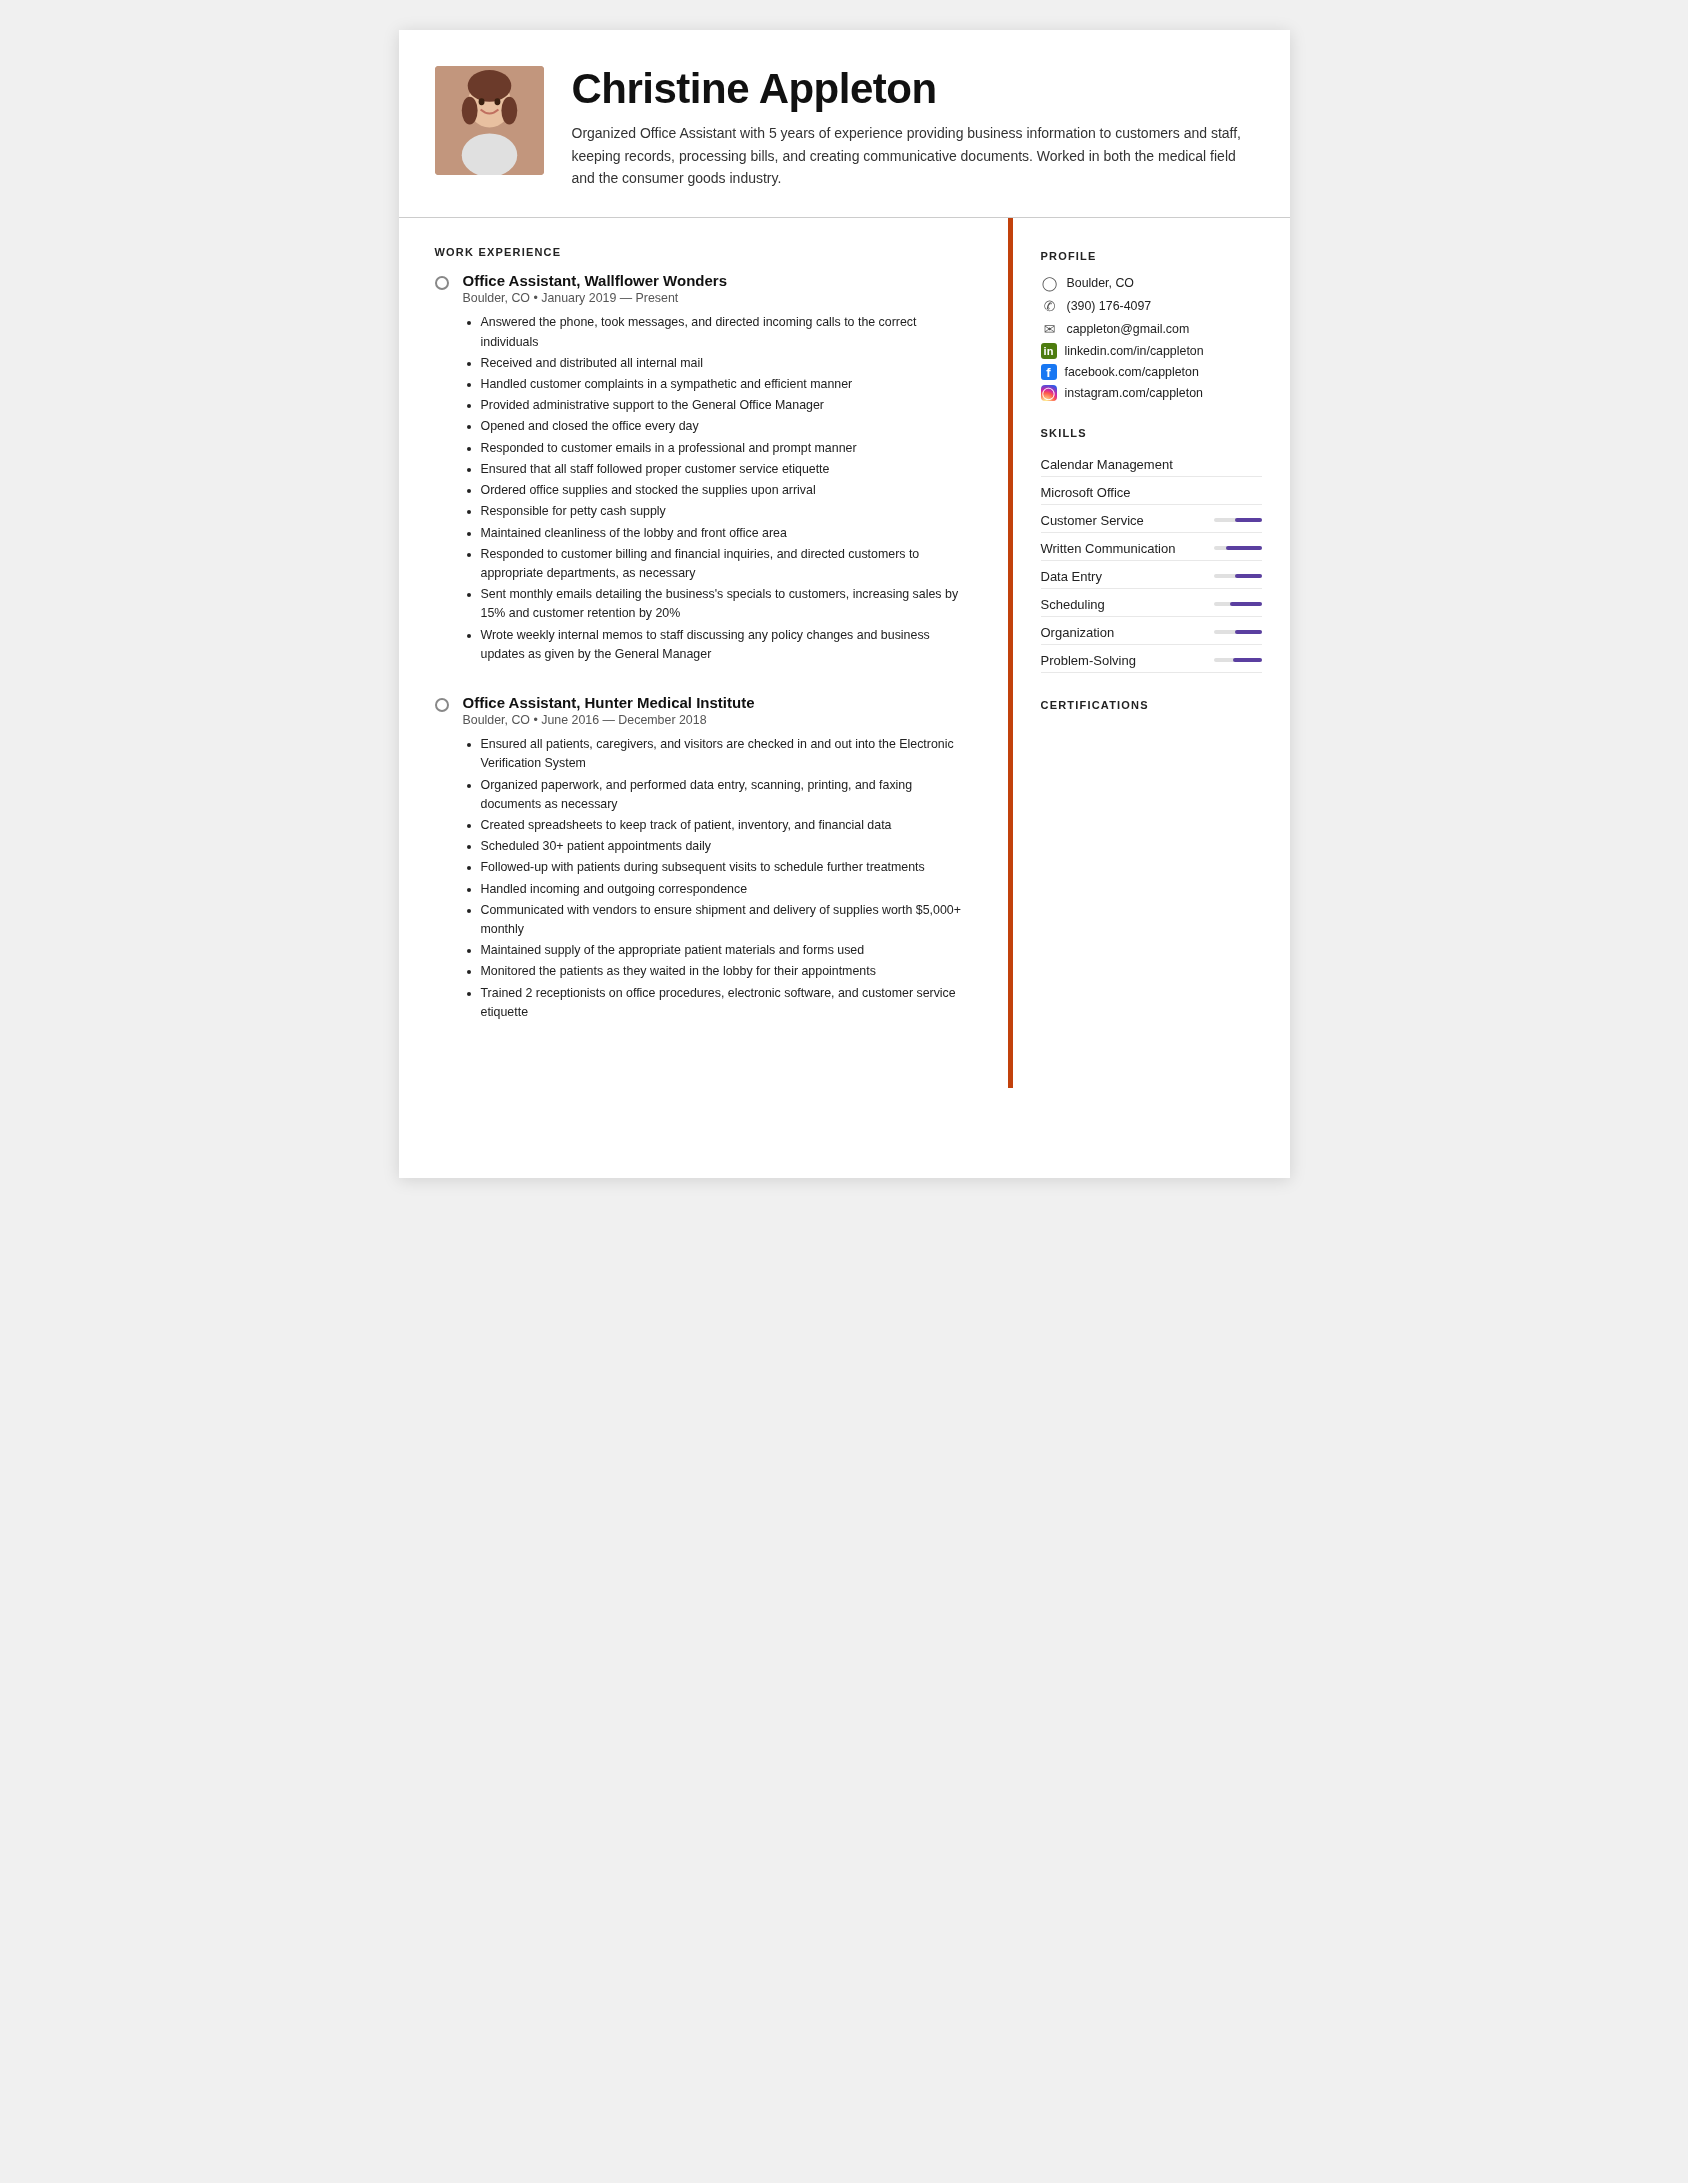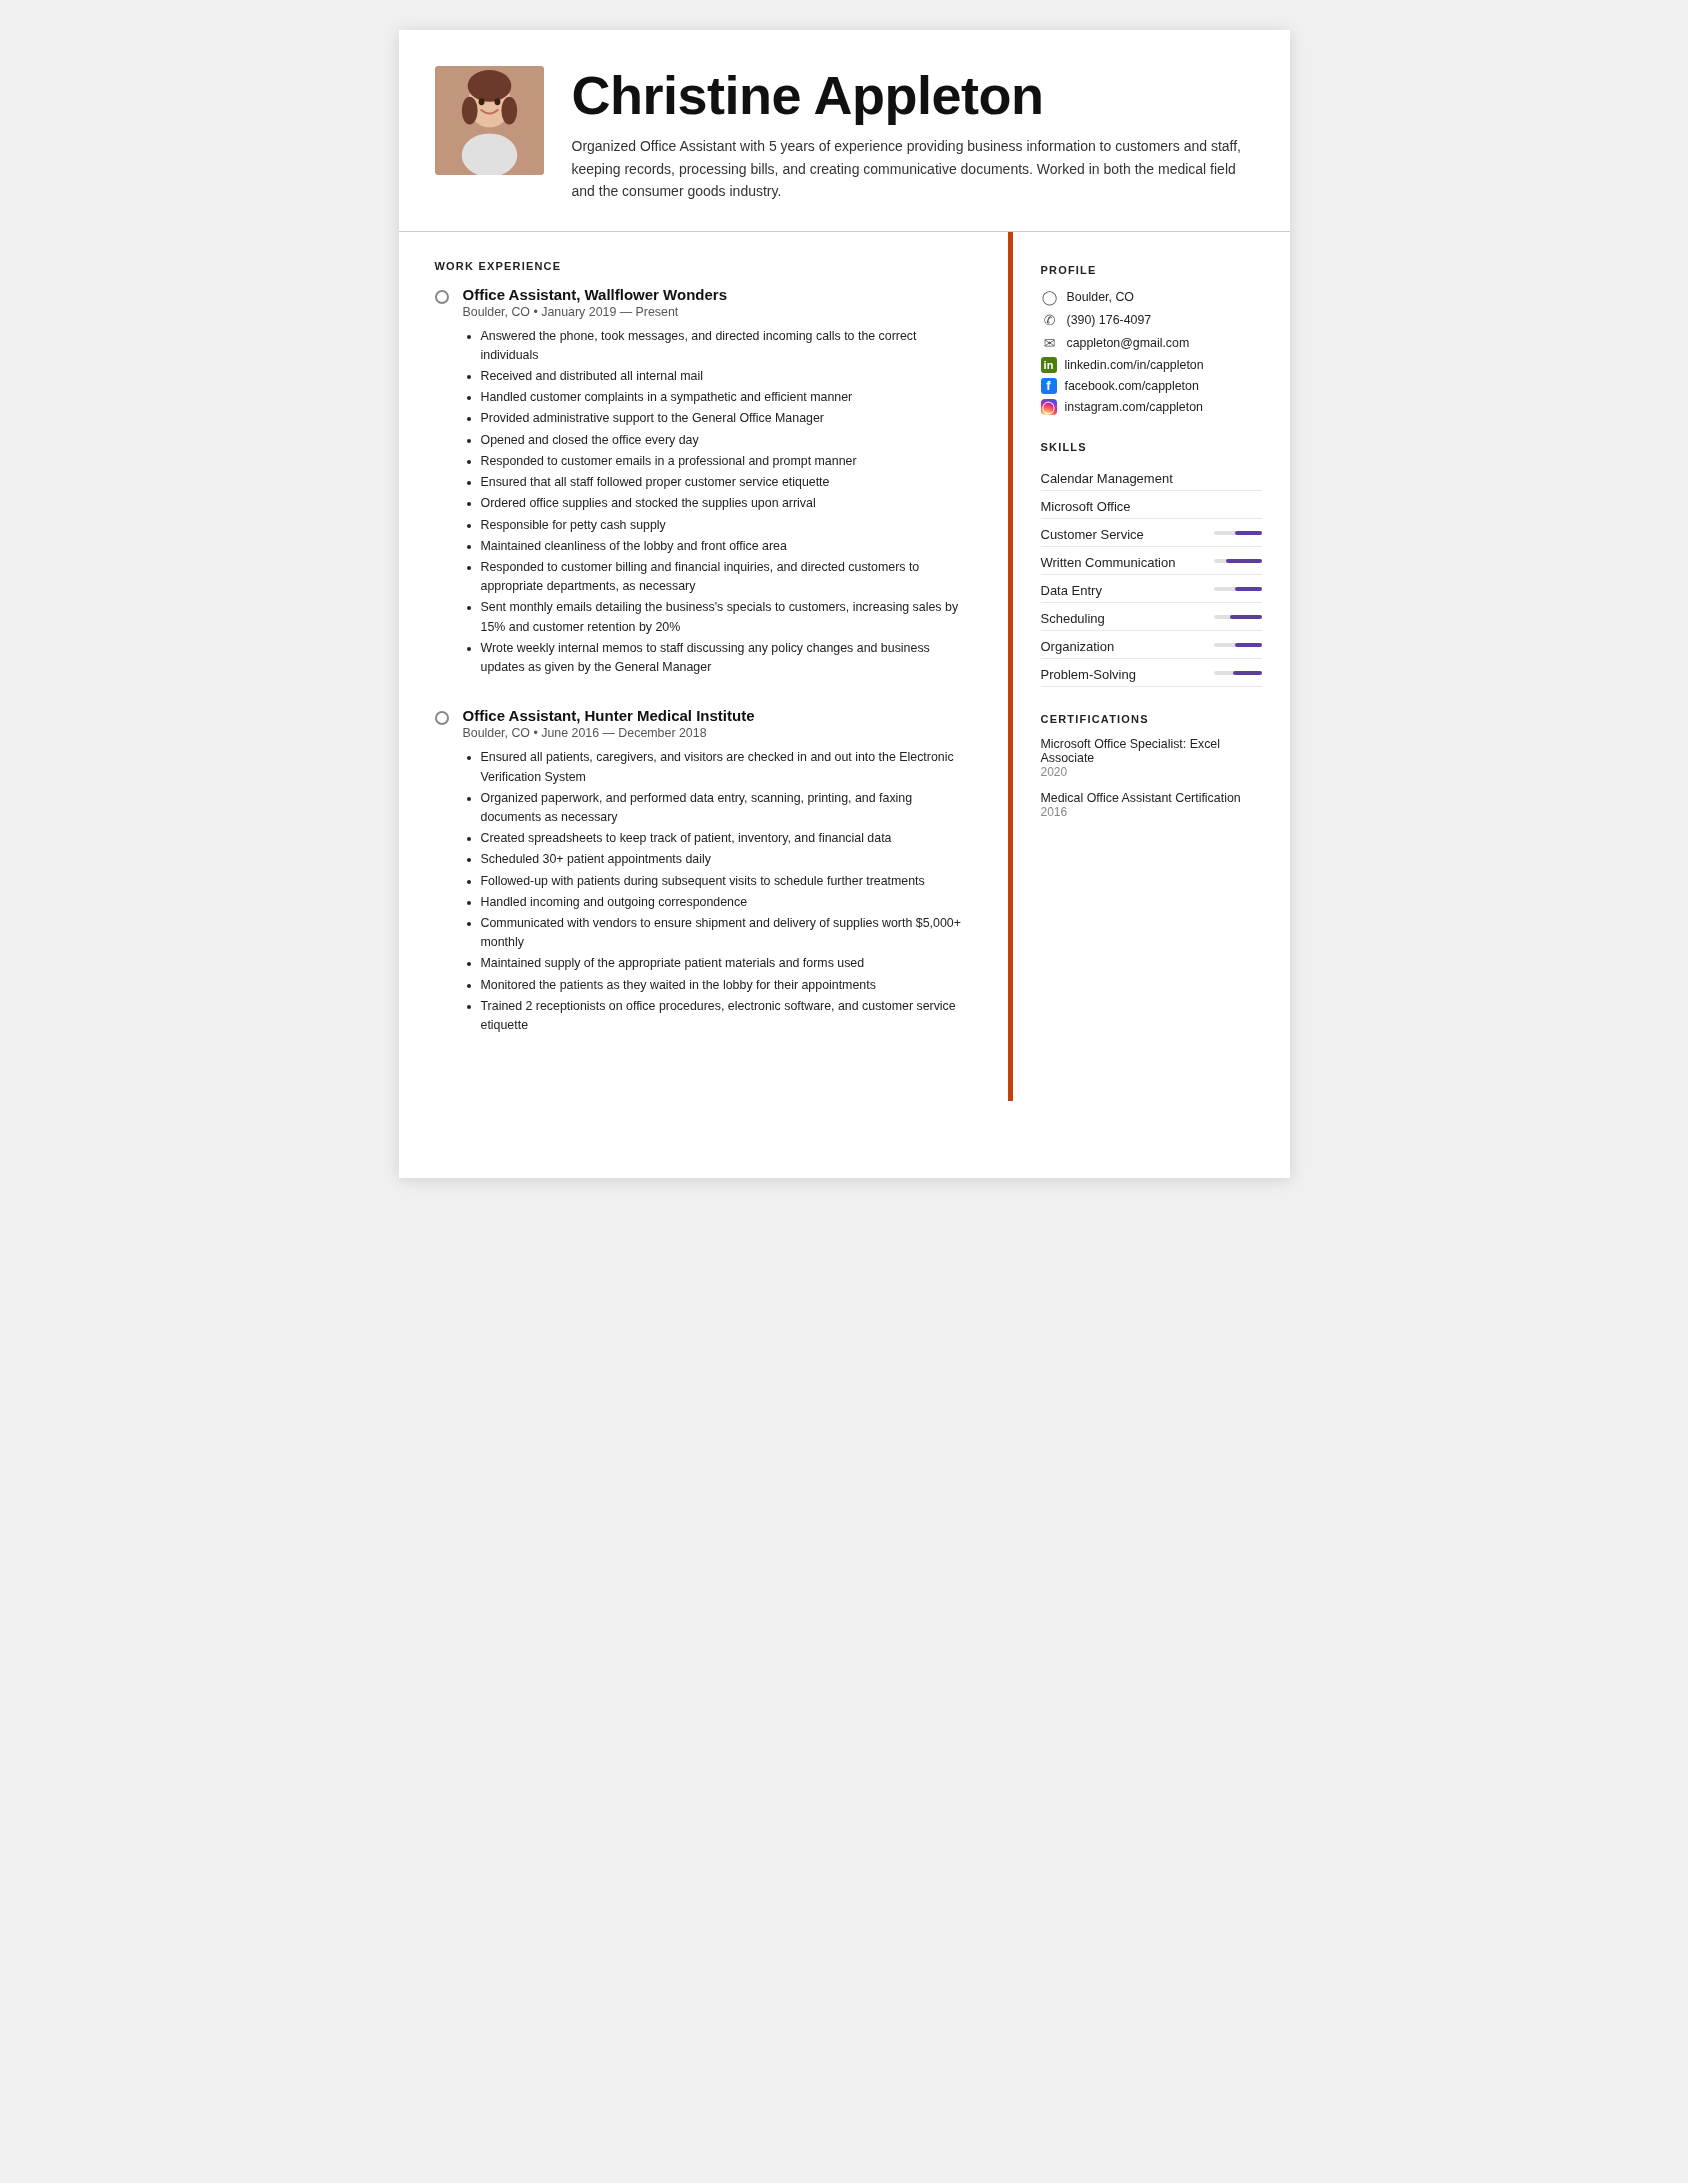--- a/index.html
+++ b/index.html
@@ -35,21 +35,21 @@
       justify-content: center;
     }
     .header-photo svg {
       width: 109px;
       height: 109px;
     }
     .header-text {
       flex: 1;
     }
     .header-name {
-      font-size: 54px;
+      font-size: 42px;
       font-weight: 900;
       color: #111;
       letter-spacing: -0.5px;
       line-height: 1.1;
       font-family: Arial, sans-serif;
     }
     .header-summary {
       font-size: 14px;
       color: #333;
       line-height: 1.6;
@@ -433,28 +433,18 @@
                 </div>
               </div>
               <hr class="skill-divider">
             </div>
           </div>
       </div>
 
 
       <div class="profile-section">
         <div class="right-section-label">CERTIFICATIONS</div>
-        <div id="certifications-container">
-            <div class="cert-item">
-              <div class="cert-name">Microsoft Office Specialist: Excel Associate</div>
-              <div class="cert-year">2020</div>
-            </div>
-            <div class="cert-item">
-              <div class="cert-name">Medical Office Assistant Certification</div>
-              <div class="cert-year">2016</div>
-            </div>
-          </div>
       </div>
 
     </div>
   </div>
 </div>
 
 
 </body></html>

